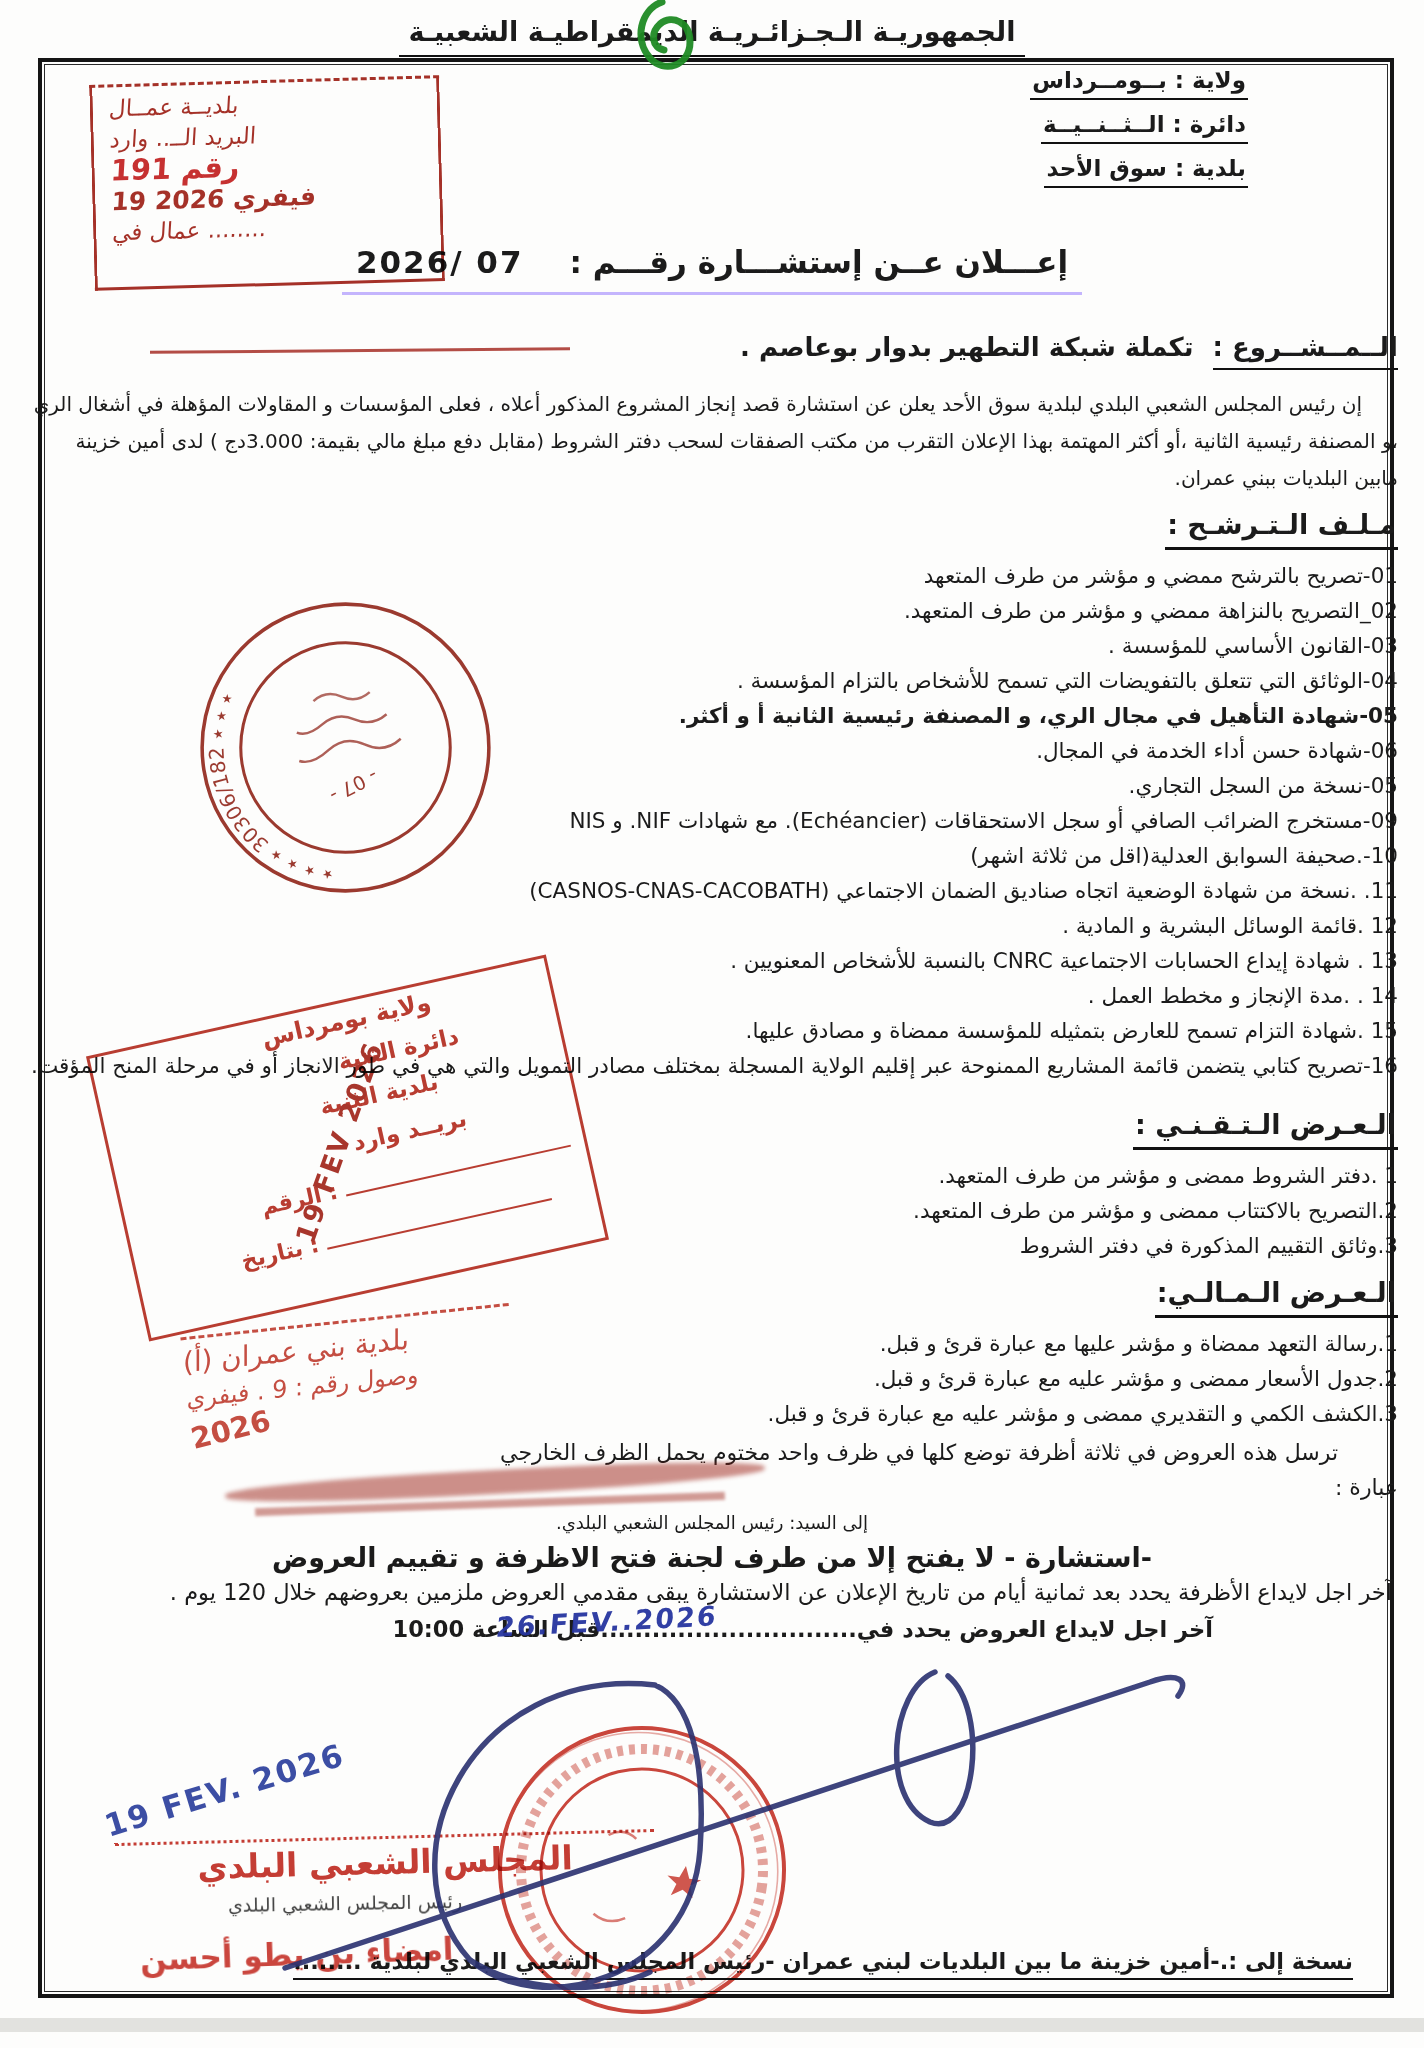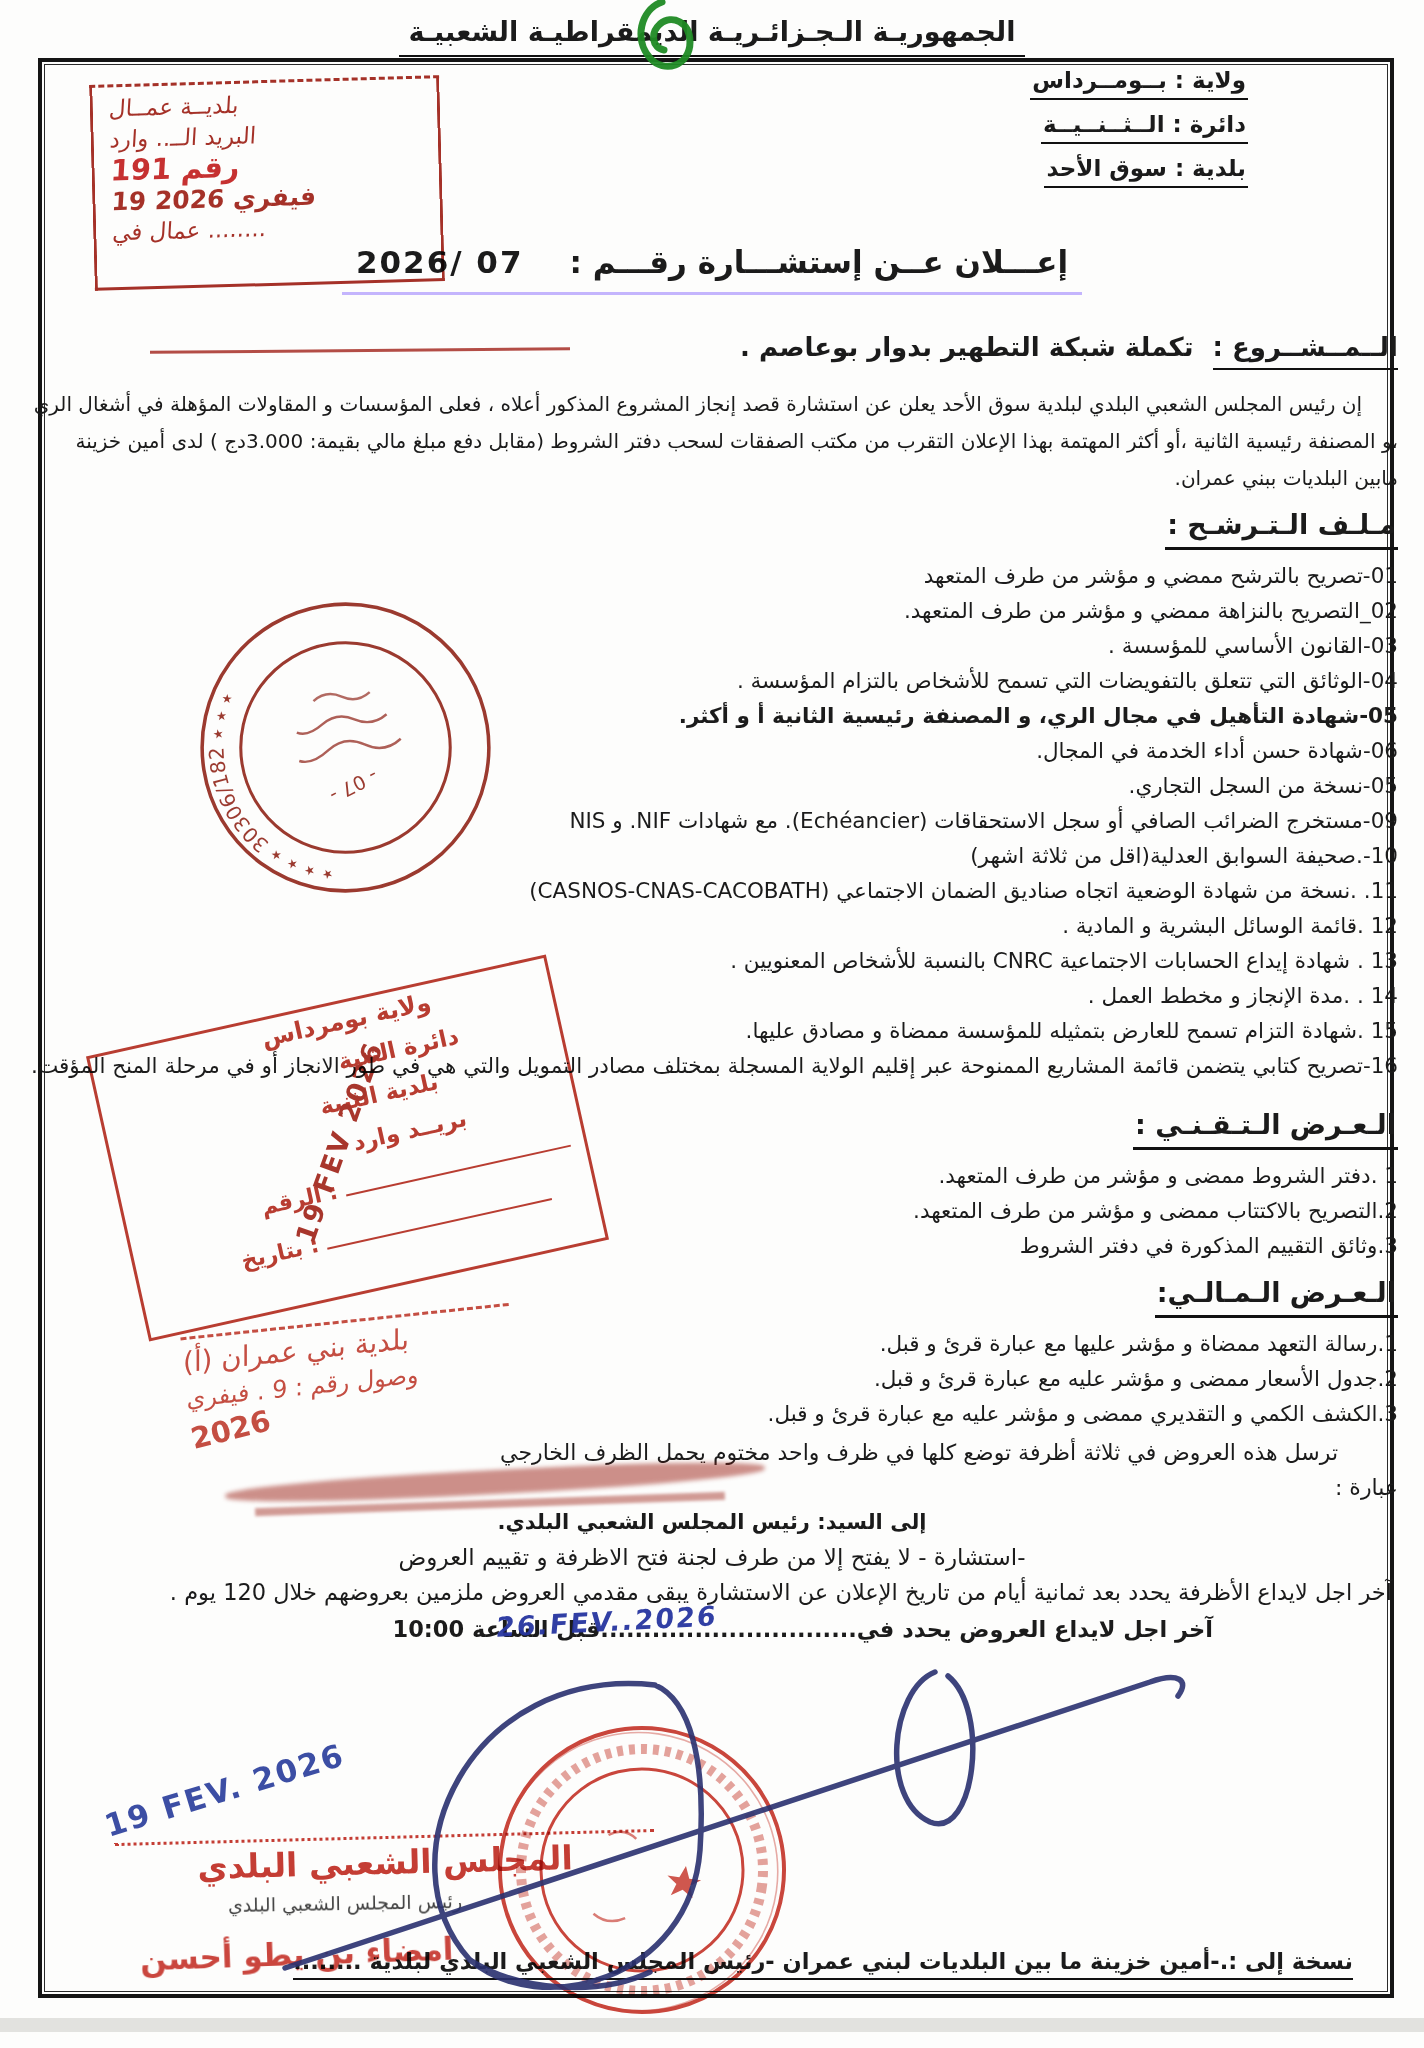--- a/index.html
+++ b/index.html
@@ -30,22 +30,22 @@
   .sec-h span{display:inline-block;border-bottom:3px solid #111;padding:0 2px 7px;}
   .sec-h.t2{margin-top:26px;}
   .sec-h.t3{margin-top:14px;}
 
   .items{margin-top:8px;font-size:21.5px;line-height:35px;}
   .items .item{white-space:normal;}
   .items .item.b{font-weight:bold;}
 
   .envelope{margin-top:4px;font-size:22px;line-height:35px;text-indent:60px;}
   .envelope-word{font-size:22px;line-height:35px;}
-  .center-line{text-align:center;font-size:21px;line-height:35px;font-weight:bold;}
-  .center-line.bold{font-weight:normal;font-size:23px;}
+  .center-line{text-align:center;font-size:18px;line-height:35px;}
+  .center-line.bold{font-weight:bold;font-size:27px;}
   .deadline-p{font-size:22.5px;line-height:35px;text-indent:6px;}
   .deadline-line{position:relative;font-size:22.5px;font-weight:bold;line-height:35px;padding-right:185px;margin-top:2px;}
   .deadline-line .dots{letter-spacing:2px;}
   .hand-date{position:absolute;left:470px;top:-8px;transform:rotate(-3deg) skewX(-8deg);
              color:#2735a0;font-size:27px;font-weight:bold;letter-spacing:2px;direction:ltr;opacity:.95;}
 
   
   .stamp{position:absolute;mix-blend-mode:multiply;}
   .ammal{left:92px;top:80px;width:312px;min-height:186px;transform:rotate(-1.6deg);
          border:3px solid #9e1f15;border-top-style:dashed;color:#9e1f15;padding:6px 16px 8px;

